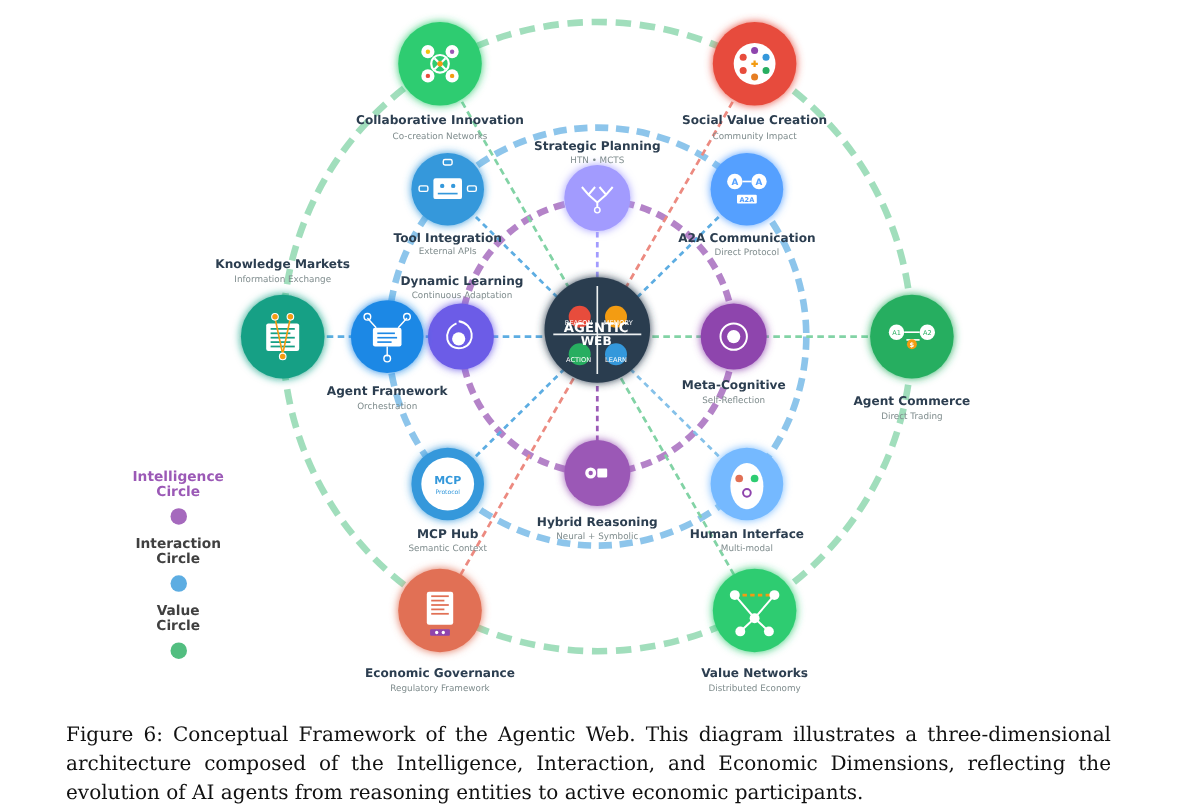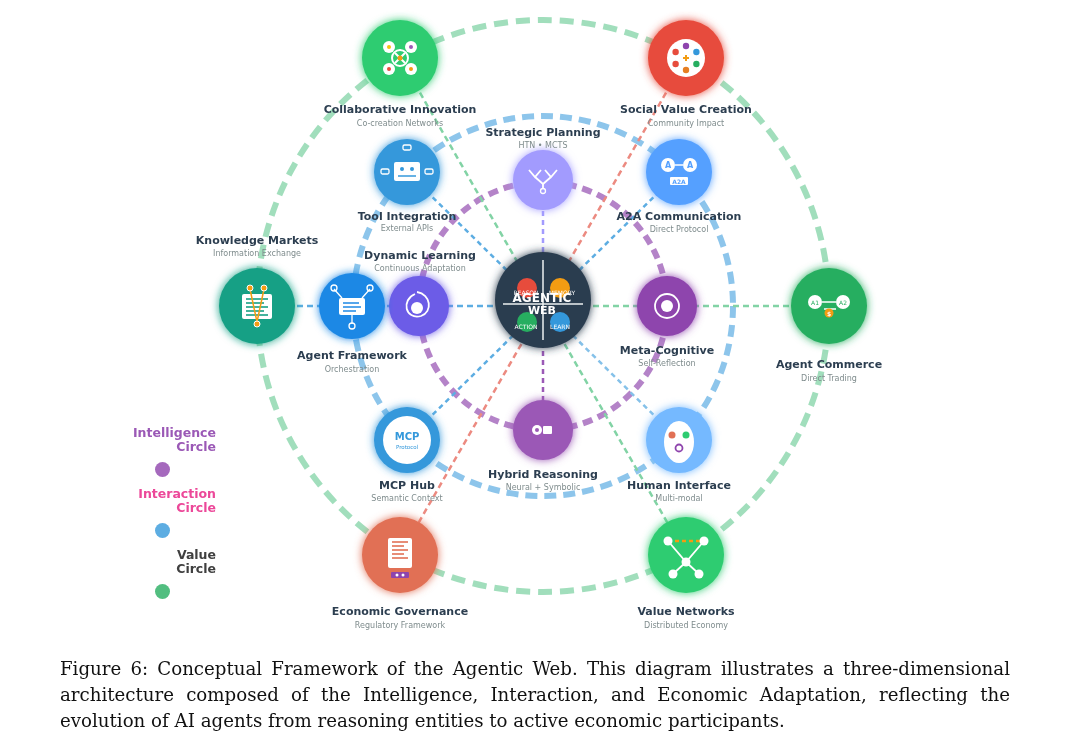--- a/index.html
+++ b/index.html
@@ -1,20 +1,20 @@
 <!DOCTYPE html>
 <html><head>
 <meta charset="utf-8">
 <style>
   html, body { margin: 0; padding: 0; background: #ffffff; }
   body { width: 1084px; height: 737px; position: relative; overflow: hidden; font-family: "DejaVu Sans", sans-serif; }
   #diagram { position: absolute; left: 0; top: 0; width: 1084px; height: 650px; }
   .node-title { font-family: "DejaVu Sans", sans-serif; font-weight: bold; font-size: 11px; fill: #2c3e50; }
   .node-sub { font-family: "DejaVu Sans", sans-serif; font-size: 8px; fill: #7f8c8d; }
-  .legend { position: absolute; left: 108px; top: 426px; width: 108px; text-align: right; font-family: "DejaVu Sans", sans-serif; }
+  .legend { position: absolute; left: 108px; top: 426px; width: 108px; text-align: center; font-family: "DejaVu Sans", sans-serif; }
   .legend-item { margin-bottom: 6px; }
   .legend-label { font-weight: bold; font-size: 12.5px; line-height: 14px; }
   .legend-dot { width: 15px; height: 15px; border-radius: 50%; margin: 8px auto 10px auto; }
   .caption { position: absolute; left: 60px; top: 656px; width: 950px; font-family: "DejaVu Serif", serif; font-size: 18.2px; line-height: 26px; color: #111; text-align: justify; text-align-last: left; }
 </style>
 </head>
 <body>
 
 <svg id="diagram" width="1084" height="650" viewBox="0 0 1084 650" xmlns="http://www.w3.org/2000/svg">
   <defs>
@@ -264,28 +264,28 @@
 
 <div class="legend">
   <div class="legend-item">
     <div class="legend-label" style="color:#9b59b6">
       <div>Intelligence</div>
       <div>Circle</div>
     </div>
     <div class="legend-dot" style="background:#a569bd"></div>
   </div>
   <div class="legend-item">
-    <div class="legend-label" style="color:#ec4899">
+    <div class="legend-label" style="color:#404040">
       <div>Interaction</div>
       <div>Circle</div>
     </div>
     <div class="legend-dot" style="background:#5dade2"></div>
   </div>
   <div class="legend-item">
     <div class="legend-label" style="color:#404040">
       <div>Value</div>
       <div>Circle</div>
     </div>
     <div class="legend-dot" style="background:#52be80"></div>
   </div>
 </div>
 
-<div class="caption">Figure 6: Conceptual Framework of the Agentic Web. This diagram illustrates a three-dimensional architecture composed of the Intelligence, Interaction, and Economic Adaptation, reflecting the evolution of AI agents from reasoning entities to active economic participants.</div>
+<div class="caption">Figure 6: Conceptual Framework of the Agentic Web. This diagram illustrates a three-dimensional architecture composed of the Intelligence, Interaction, and Economic Dimensions, reflecting the evolution of AI agents from reasoning entities to active economic participants.</div>
 
 </body></html>

